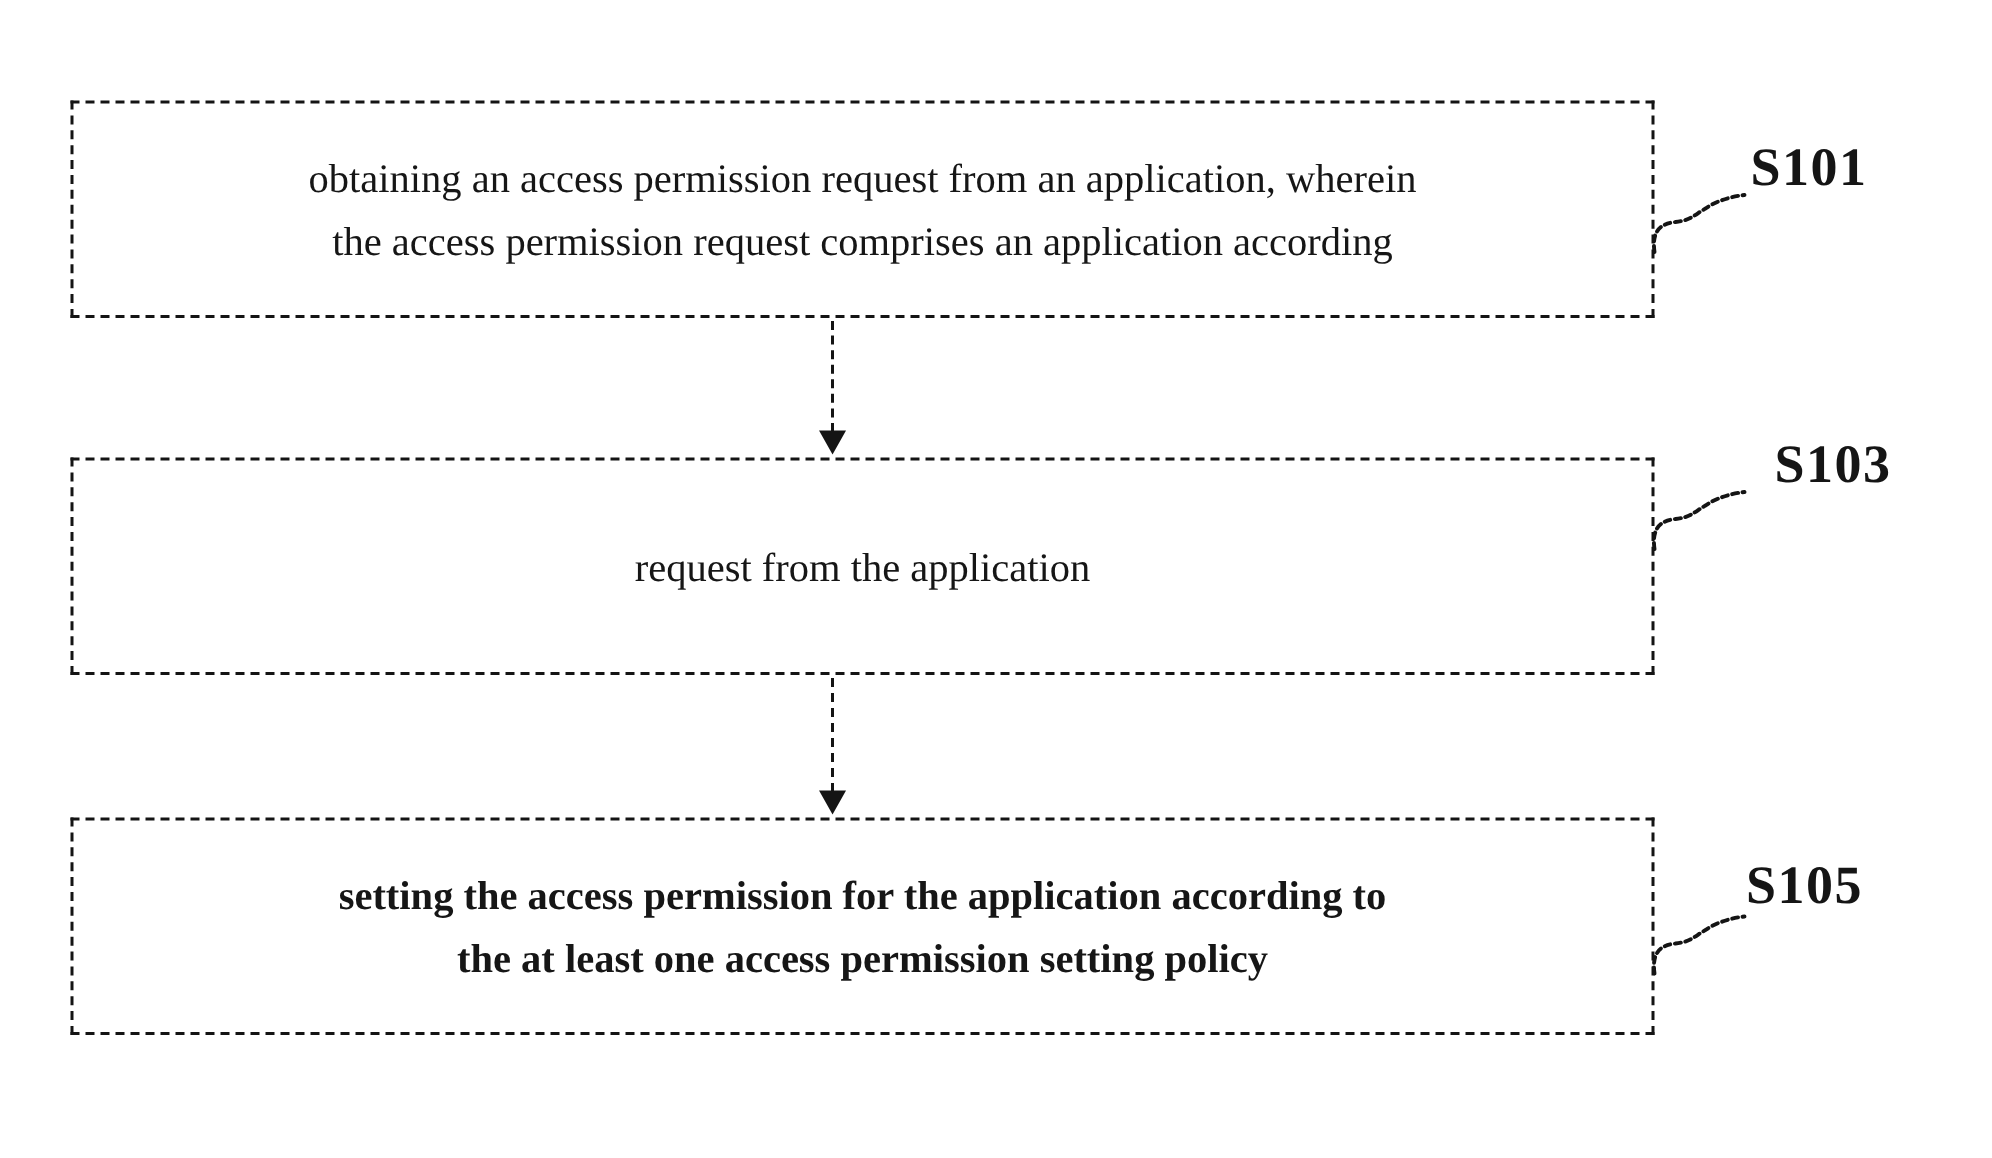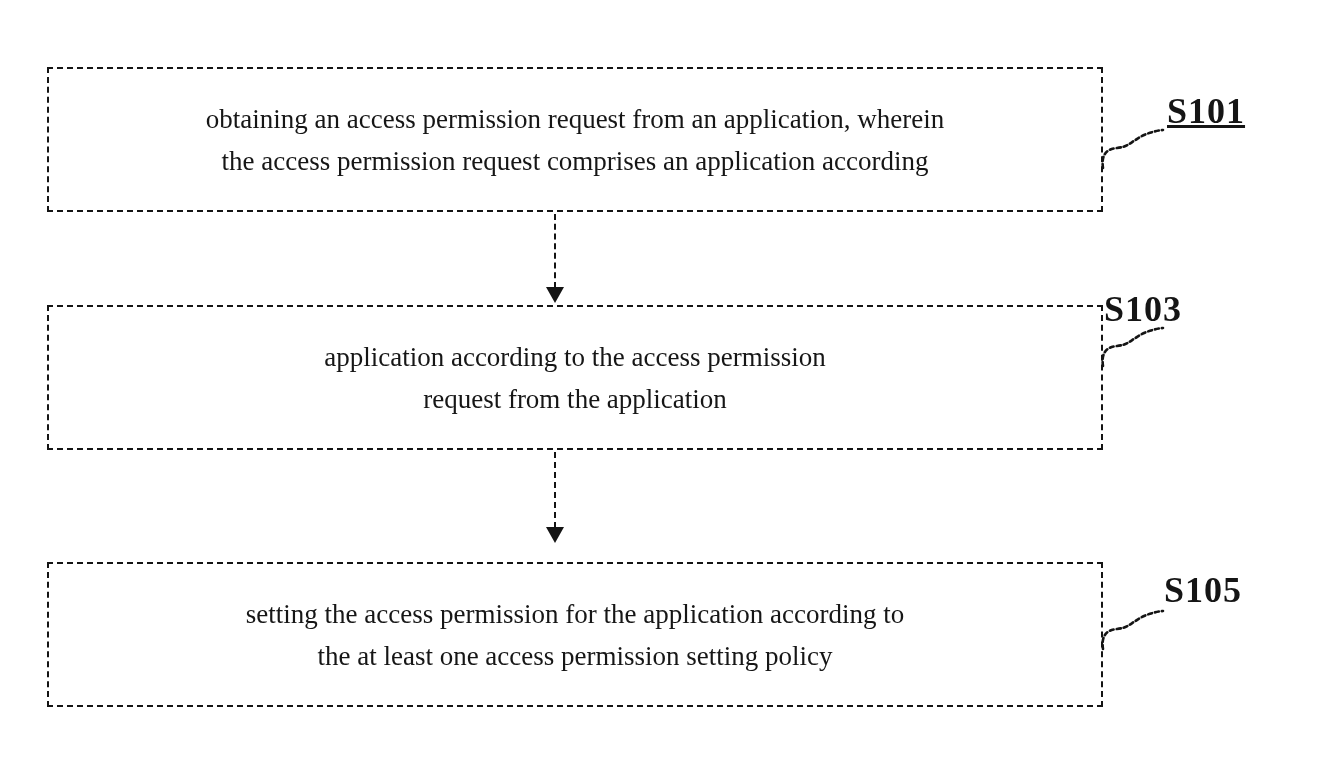--- a/index.html
+++ b/index.html
@@ -30,21 +30,21 @@
   }
   .step-box .line {
     font-size: 27px;
     line-height: 42px;
     color: #161616;
     text-align: center;
     white-space: nowrap;
   }
   .box-1 { top: 67px; }
   .box-2 { top: 305px; }
-  .box-3 { top: 562px; }
+  .box-3 { top: 545px; font-weight: bold; }
 
   .flow-arrow {
     position: absolute;
     width: 20px;
   }
   .flow-arrow .shaft {
     position: absolute;
     left: 9px;
     top: 0;
     width: 0;
@@ -67,22 +67,22 @@
   .arrow-2 .head { top: 75px; }
 
   .step-label {
     position: absolute;
     font-size: 36px;
     font-weight: bold;
     color: #151515;
     letter-spacing: 1px;
     white-space: nowrap;
   }
-  .label-1 { left: 1167px; top: 90px; text-decoration: underline; }
-  .label-2 { left: 1104px; top: 288px; }
+  .label-1 { left: 1167px; top: 90px; }
+  .label-2 { left: 1183px; top: 288px; }
   .label-3 { left: 1164px; top: 569px; text-align: center; }
 
   .ref-connector {
     position: absolute;
     width: 68px;
     height: 54px;
   }
   .conn-1 { left: 1099px; top: 118px; }
   .conn-2 { left: 1099px; top: 316px; }
   .conn-3 { left: 1099px; top: 599px; }
@@ -103,21 +103,20 @@
     <div class="line">obtaining an access permission request from an application, wherein</div>
     <div class="line">the access permission request comprises an application according</div>
   </div>
 
   <div class="flow-arrow arrow-1">
     <div class="shaft"></div>
     <div class="head"></div>
   </div>
 
   <div class="step-box box-2">
-    <div class="line">application according to the access permission</div>
     <div class="line">request from the application</div>
   </div>
 
   <div class="flow-arrow arrow-2">
     <div class="shaft"></div>
     <div class="head"></div>
   </div>
 
   <div class="step-box box-3">
     <div class="line">setting the access permission for the application according to</div>

